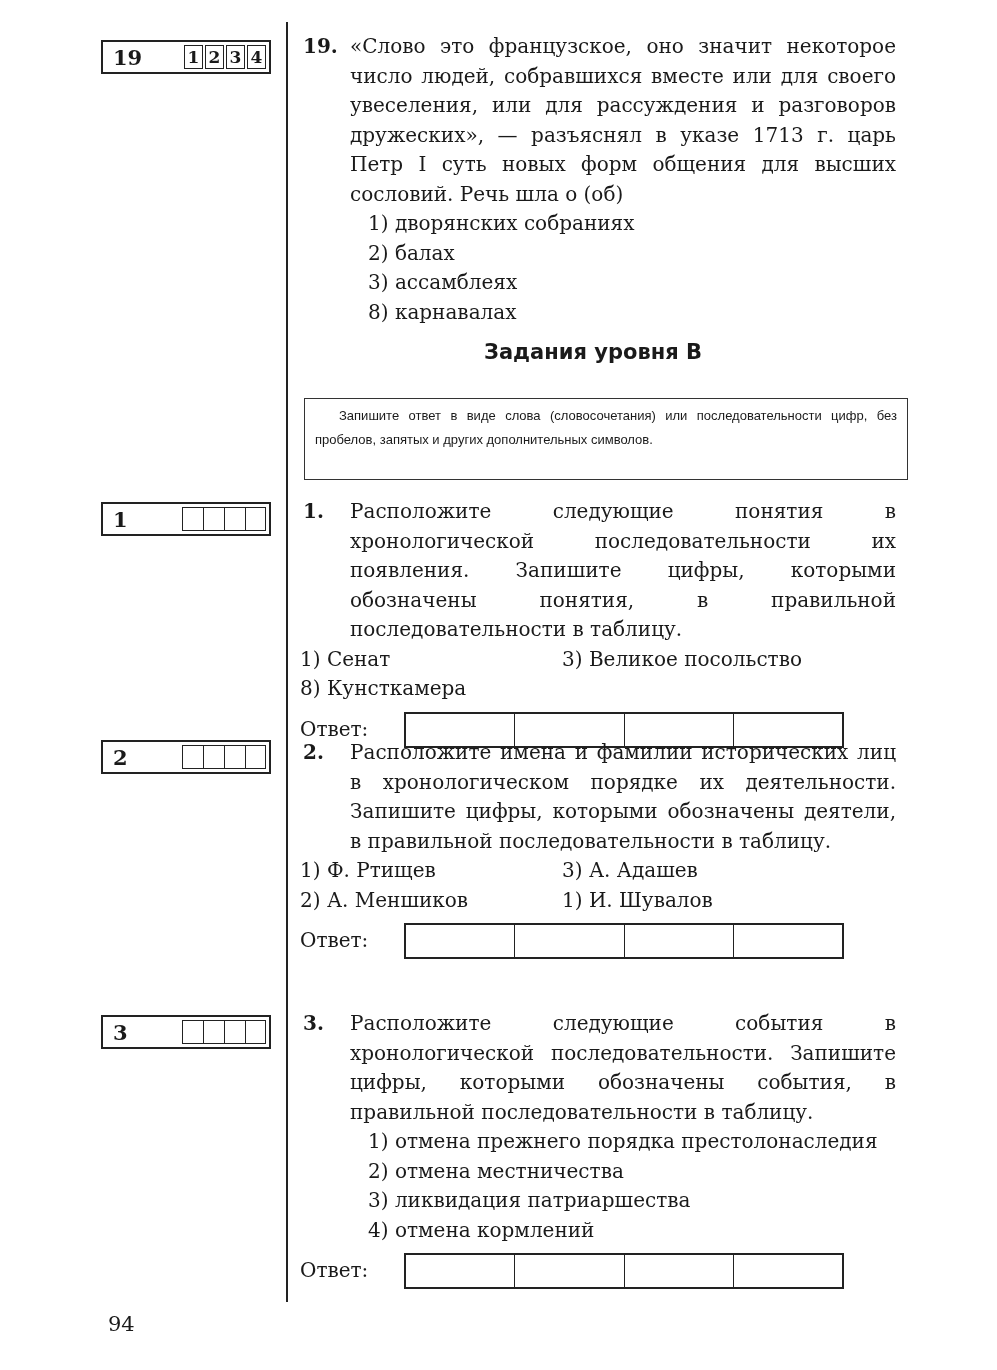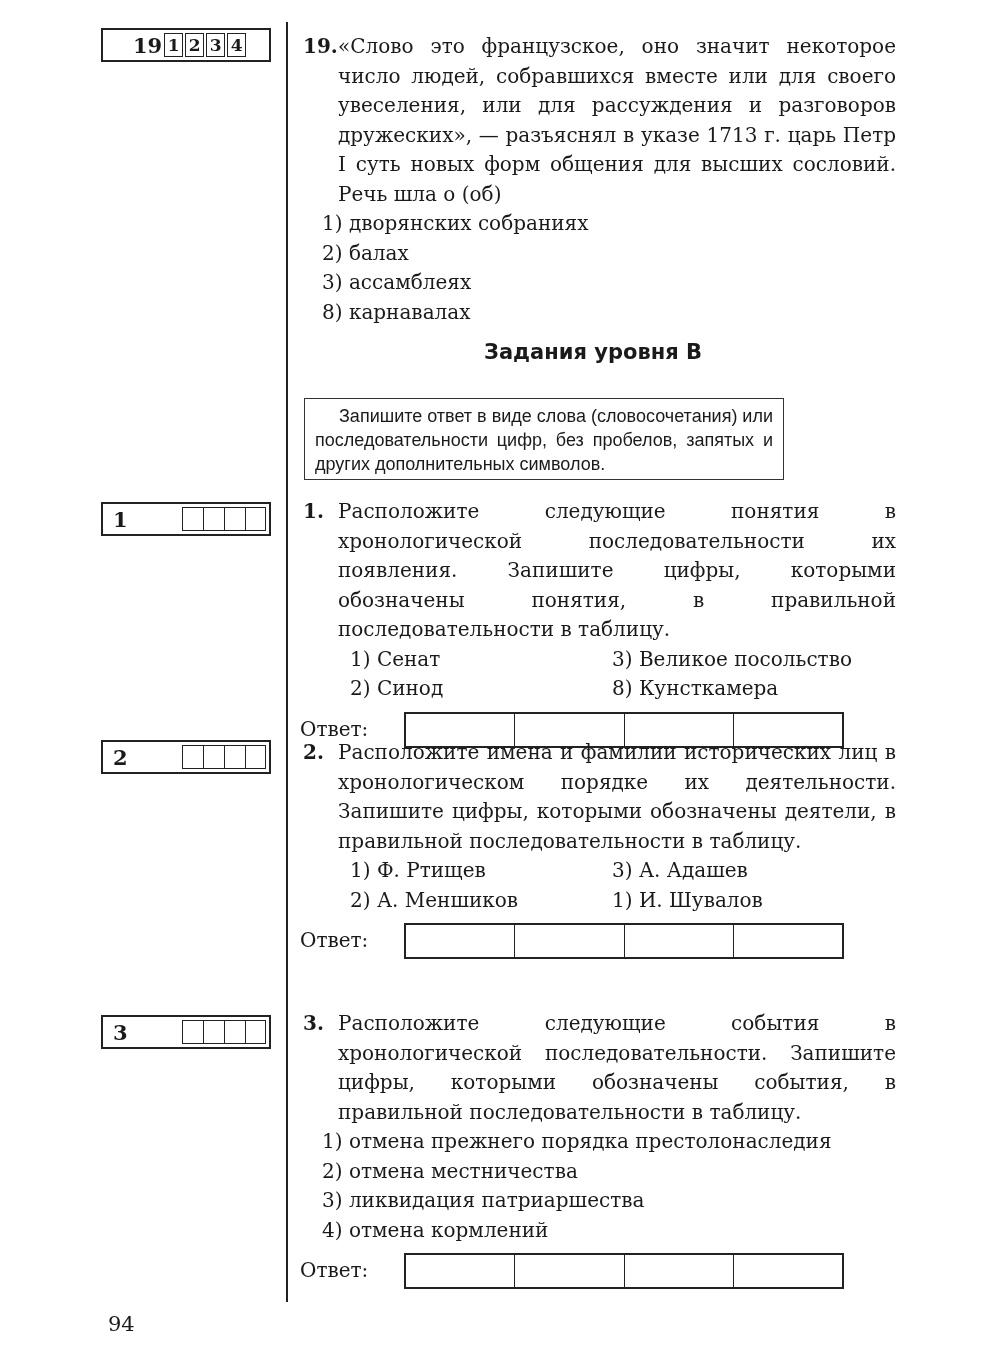--- a/index.html
+++ b/index.html
@@ -13,42 +13,42 @@
       box-sizing: border-box; display: flex; align-items: center; justify-content: space-between; padding: 0 3px 0 10px; }
     .stub .num { font-size: 21px; font-weight: bold; }
     .stub .cells { display: flex; }
     .stub .cell { width: 19px; height: 24px; border: 1.5px solid #222; box-sizing: border-box; margin-left: 2px;
       font-size: 17px; font-weight: bold; display: flex; align-items: center; justify-content: center; }
     .stub .cell.blank { margin-left: 0; border-right: none; width: 21px; }
     .stub .cell.blank:last-child { border-right: 1.5px solid #222; }
 
     .q { position: absolute; left: 300px; width: 596px; font-size: 20px; line-height: 29.5px; }
     .q .qnum { position: absolute; left: 3px; top: 0; font-weight: bold; }
-    .q .qtext { margin-left: 38px; text-align: justify; }
-    .q .opts { margin-left: 22px; }
+    .q .qtext { margin-left: 50px; text-align: justify; }
+    .q .opts { margin-left: 68px; }
     .q .opt { display: block; }
-    .q .opt-grid { margin-left: 50px; display: grid; grid-template-columns: 262px 1fr; }
+    .q .opt-grid { display: grid; grid-template-columns: 262px 1fr; }
     .answer-row { display: flex; align-items: center; margin-top: 8px; }
     .answer-row .lbl { width: 104px; font-size: 20px; }
     .answer-table { display: flex; border: 2px solid #222; height: 36px; width: 440px; box-sizing: border-box; }
     .answer-table .acell { flex: 1; border-right: 1.5px solid #222; }
     .answer-table .acell:last-child { border-right: none; }
 
     .section-title { position: absolute; left: 484px; top: 340px; font-family: "DejaVu Sans", "Liberation Sans", sans-serif;
       font-weight: bold; font-size: 21px; }
-    .instr { position: absolute; left: 304px; top: 398px; width: 480px; height: 82px; border: 1.5px solid #333; box-sizing: border-box;
-      font-family: "Liberation Sans", "DejaVu Sans", sans-serif; font-size: 18px; line-height: 24px; padding: 5px 10px 0 10px;
+    .instr { position: absolute; left: 304px; top: 398px; width: 604px; height: 82px; border: 1.5px solid #333; box-sizing: border-box;
+      font-family: "Liberation Sans", "DejaVu Sans", sans-serif; font-size: 13px; line-height: 24px; padding: 5px 10px 0 10px;
       text-align: justify; text-indent: 24px; }
   </style>
 </head>
 <body>
 
 <div class="divider"></div>
 
-<div class="stub" style="top:28px;justify-content:center;">
+<div class="stub" style="top:40px;">
   <span class="num">19</span>
   <span class="cells">
     <span class="cell">1</span>
     <span class="cell">2</span>
     <span class="cell">3</span>
     <span class="cell">4</span>
   </span>
 </div>
 
 <div class="stub" style="top:502px;">
@@ -94,21 +94,20 @@
 
 <div class="section-title">Задания уровня В</div>
 <div class="instr">Запишите ответ в виде слова (словосочетания) или последовательности цифр, без пробелов, запятых и других дополнительных символов.</div>
 
 <div class="q" style="top:497px;">
   <span class="qnum">1.</span>
   <div class="qtext">Расположите следующие понятия в хронологической последовательности их появления. Запишите цифры, которыми обозначены понятия, в правильной последовательности в таблицу.</div>
   <div class="opt-grid">
     <span>1) Сенат</span>
     <span>3) Великое посольство</span>
-    <span>2) Синод</span>
     <span>8) Кунсткамера</span>
   </div>
   <div class="answer-row">
     <span class="lbl">Ответ:</span>
     <div class="answer-table">
       <div class="acell"></div>
       <div class="acell"></div>
       <div class="acell"></div>
       <div class="acell"></div>
     </div>

